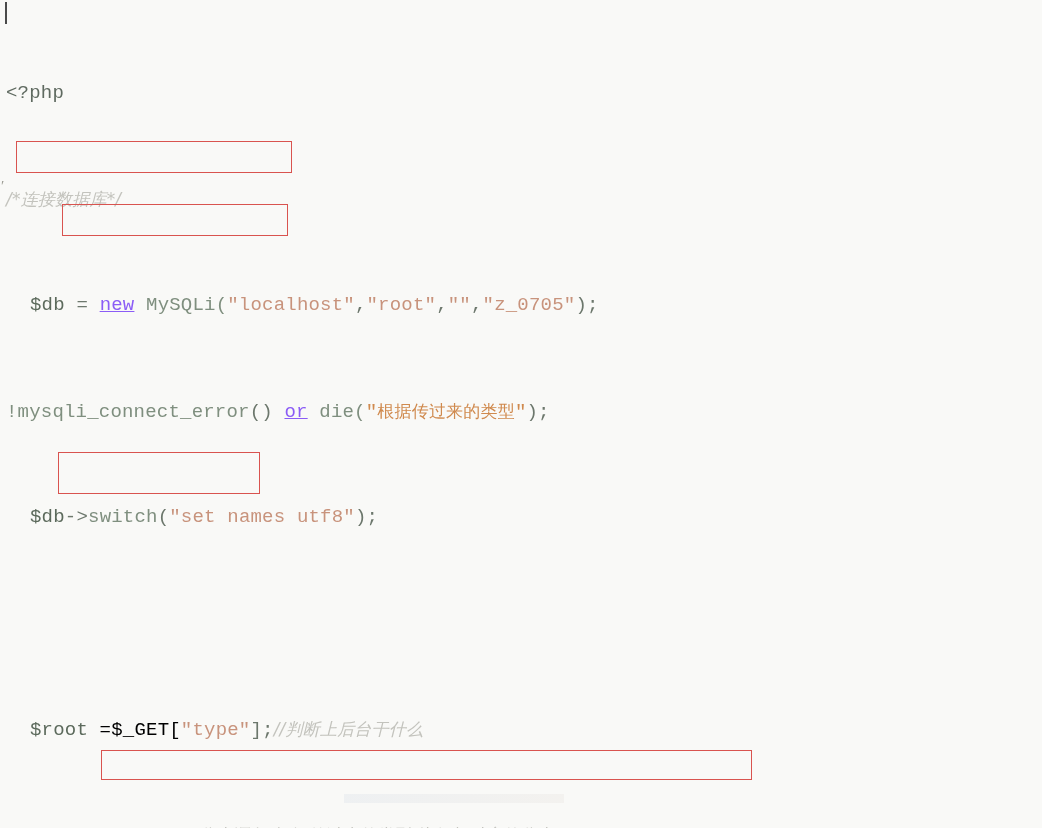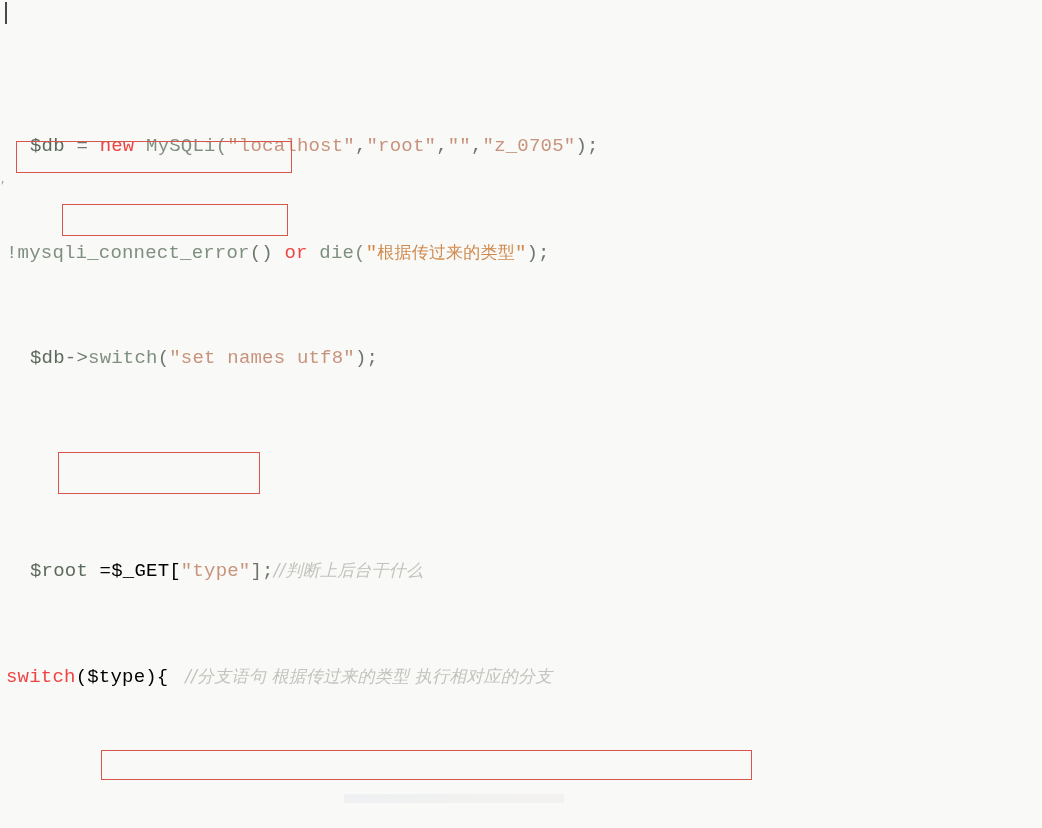--- a/index.html
+++ b/index.html
@@ -40,21 +40,21 @@
     height: 26.5px;
     padding-left: 6px;
     white-space: pre;
     color: #6f7a6f;
   }
 
   
   .tok-plain   { color: #000000; }
   .tok-var     { color: #5c6a5c; margin-left: 24px; }
   .tok-punc    { color: #6c776c; }
-  .tok-kw      { color: #ef4444; }
+  .tok-kw      { color: #8b5cf6; text-decoration: underline; }
   .tok-str     { color: #c8937c; }
   .tok-strcjk  { color: #d08a4e; }
   .tok-fn      { color: #7f8f7f; }
   .tok-cmt     { color: #c3c3bd; font-style: italic; }
   .tok-op      { color: #6d786d; }
   .tok-tag     { color: #5f6a60; }
 
   .cjk {
     font-family: "DejaVu Sans", "Liberation Sans", sans-serif;
     font-size: 17px;
@@ -112,21 +112,23 @@
   <div class="stray-mark">′</div>
   <div class="artifact-strip"></div>
 
   <div class="annot-box" style="left:16px;  top:141px; width:276px; height:32px;"></div>
   <div class="annot-box" style="left:62px;  top:204px; width:226px; height:32px;"></div>
   <div class="annot-box" style="left:58px;  top:452px; width:202px; height:42px;"></div>
   <div class="annot-box" style="left:101px; top:750px; width:651px; height:30px;"></div>
 
   <div class="code-lines">
 
+    <div class="ln"><span class="tok-tag">&lt;?php</span></div>
 
+    <div class="ln"><span class="tok-cmt cjk">/*连接数据库*/</span></div>
 
     <div class="ln"><span class="tok-var">$db</span><span class="tok-op"> = </span><span class="tok-kw">new</span><span class="tok-fn"> MySQLi(</span><span class="tok-str">"localhost"</span><span class="tok-punc">,</span><span class="tok-str">"root"</span><span class="tok-punc">,</span><span class="tok-str">""</span><span class="tok-punc">,</span><span class="tok-str">"z_0705"</span><span class="tok-punc">);</span></div>
 
     <div class="ln"><span class="tok-fn">!mysqli_connect_error</span><span class="tok-punc">() </span><span class="tok-kw">or</span><span class="tok-fn"> die(</span><span class="tok-strcjk">"</span><span class="tok-strcjk cjk">根据传过来的类型</span><span class="tok-strcjk">"</span><span class="tok-punc">);</span></div>
 
     <div class="ln"><span class="tok-var">$db</span><span class="tok-op">-&gt;</span><span class="tok-fn">switch</span><span class="tok-punc">(</span><span class="tok-str">"set names utf8"</span><span class="tok-punc">);</span></div>
 
     <div class="ln"> </div>
 
     <div class="ln"><span class="tok-var">$root</span><span class="tok-plain"> =$_GET[</span><span class="tok-str">"type"</span><span class="tok-punc">];</span><span class="tok-cmt cjk">//判断上后台干什么</span></div>

